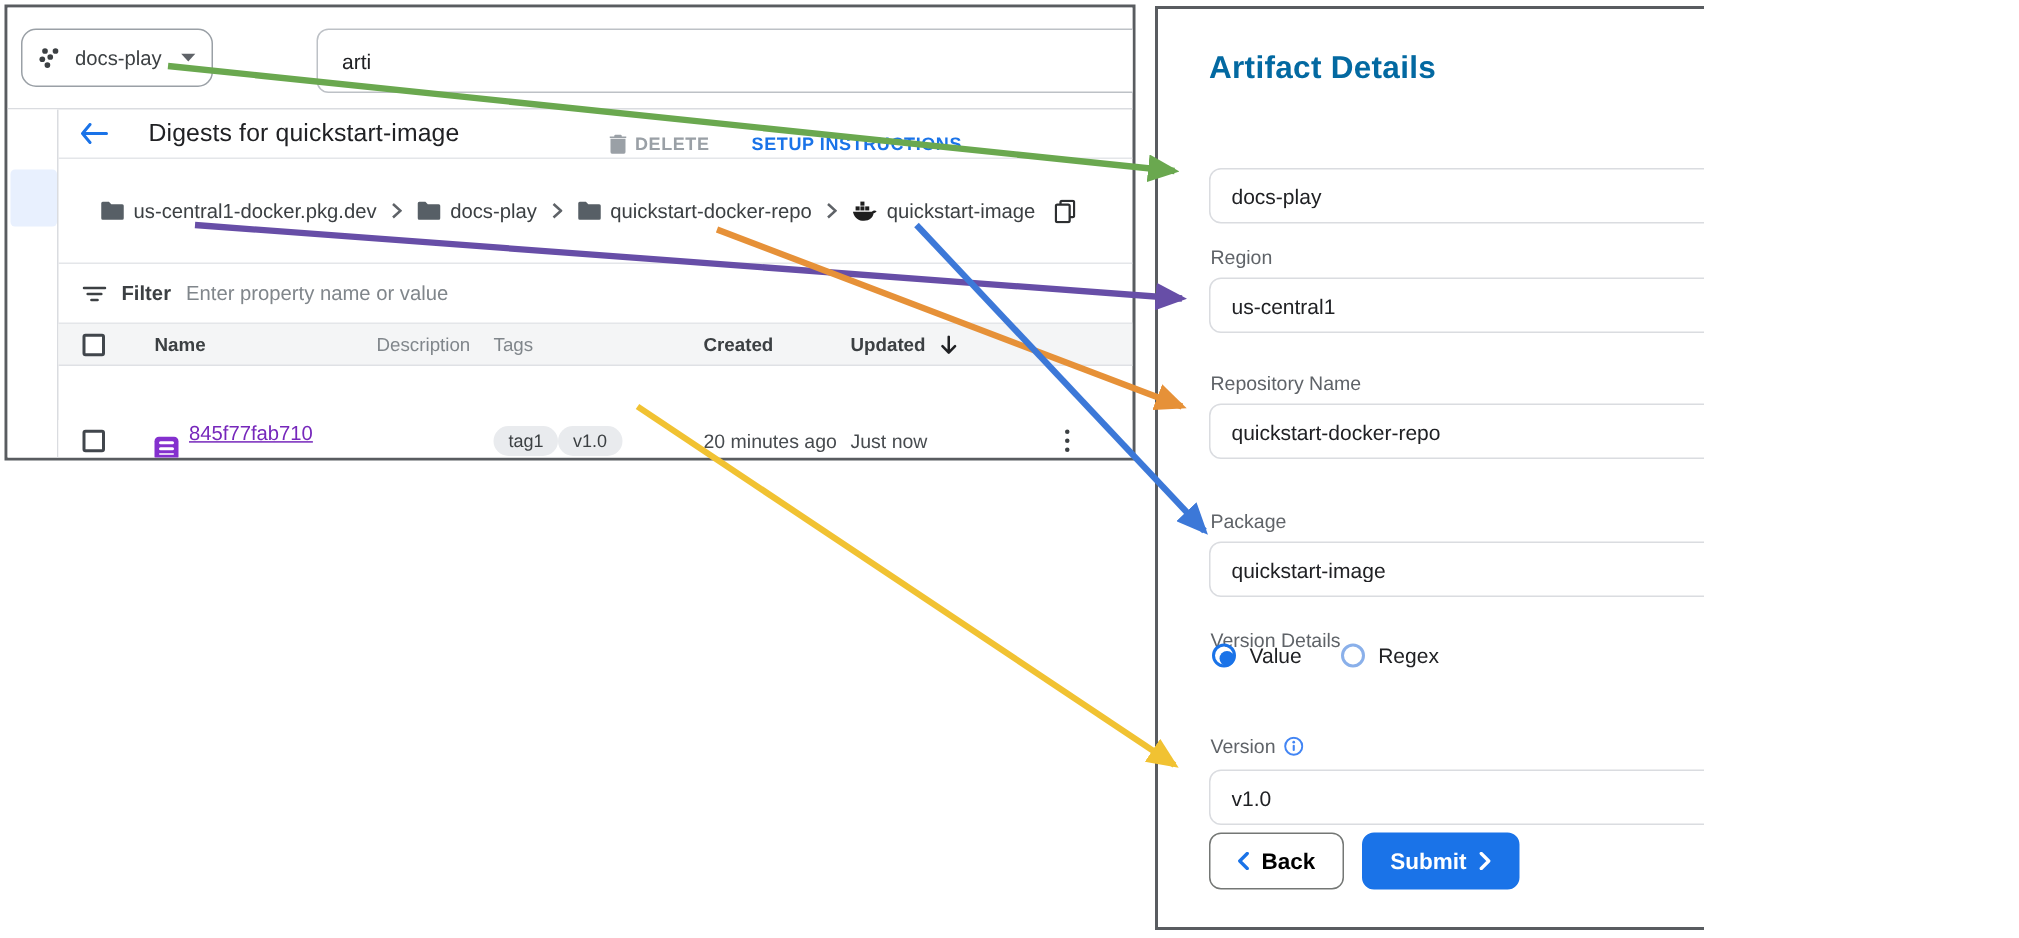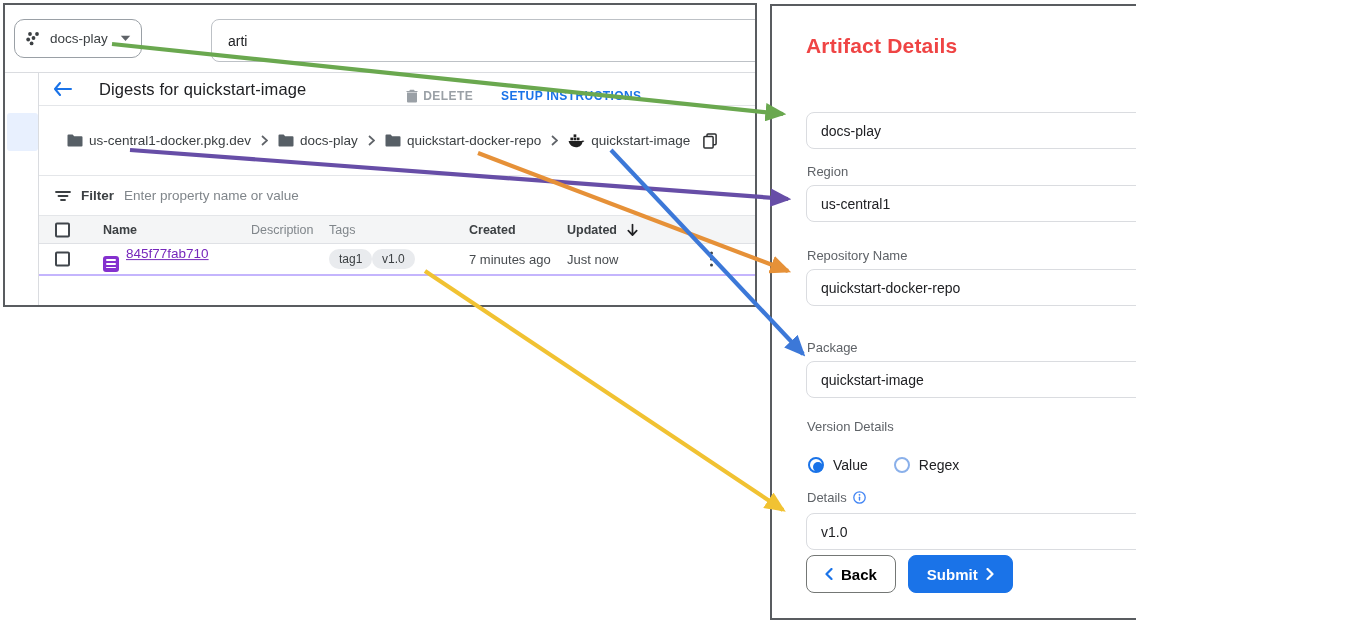--- a/index.html
+++ b/index.html
@@ -33,40 +33,40 @@
   .crumb { display:flex; align-items:center; gap:6px; font-size:13.5px; color:#3c4043; }
   .crumb-sep { color:#5f6368; margin:0 3px; display:flex; align-items:center; }
   .copybtn { margin-left:6px; display:flex; align-items:center; cursor:pointer; }
 
   .filterrow { display:flex; align-items:center; height:40px; border-bottom:1px solid #e4e6e9; padding-left:16px; gap:10px; }
   .filterrow .flabel { font-size:13.5px; font-weight:bold; color:#3c4043; }
   .filterinput { border:none; outline:none; font-size:13.5px; width:380px; color:#202124; font-family:"Liberation Sans",sans-serif; }
   .filterinput::placeholder { color:#80868b; }
 
   .thead { position:relative; height:28px; background:#f4f5f6; border-bottom:1px solid #dfe1e5; font-size:12.5px; }
-  .trow  { position:relative; height:32px; background:#fff; border-bottom:2px solid #c4b5fd; font-size:13px; }
+  .trow  { position:relative; height:32px; background:#fff; border-bottom:4px solid #c4b5fd; font-size:13px;margin-top:36px; }
   .cell { position:absolute; top:50%; transform:translateY(-50%); white-space:nowrap; }
   .h-strong { color:#3c4043; font-weight:bold; }
   .h-dim { color:#80868b; }
   .cbx { position:absolute; left:16px; top:50%; transform:translateY(-50%); width:15px; height:15px;
          border:2px solid #41464c; border-radius:2px; background:#fff; cursor:pointer; }
   .digest-ico { display:inline-flex; flex-direction:column; justify-content:center; gap:2px;
          width:16px; height:16px; background:#8430ce; border-radius:3px; padding:3px 3px; vertical-align:-3px; }
   .digest-ico i { display:block; height:1.6px; background:#fff; border-radius:1px; }
   .rowlink { color:#7627bb; font-weight:500; text-decoration:underline; margin-left:7px; font-size:13.5px; cursor:pointer; }
   .chip { display:inline-block; background:#e9ebee; border-radius:11px; padding:3px 10px;
           font-size:12px; color:#3c4043; cursor:default; }
   .timecell { color:#474b4f; }
   .kebab { position:absolute; left:668px; top:50%; transform:translateY(-50%); display:flex; flex-direction:column; gap:2.5px; cursor:pointer; padding:3px; }
   .kebab b { width:3.4px; height:3.4px; border-radius:50%; background:#3c4043; }
 
   
   .panel { position:absolute; left:770px; top:4px; width:570px; height:616px;
            border:2px solid #595c60; background:#fff; }
-  .panel h2 { position:absolute; left:34px; top:28px; font-size:21px; font-weight:bold; color:#ef4444; letter-spacing:.2px; }
+  .panel h2 { position:absolute; left:34px; top:28px; font-size:21px; font-weight:bold; color:#0369a1; letter-spacing:.2px; }
   .flabel2 { position:absolute; left:35px; font-size:13px; color:#5f6368; }
   .inputrow { position:absolute; left:34px; width:497px; height:37px; border:1px solid #dadce0;
               border-radius:8px; display:flex; align-items:center; background:#fff; overflow:hidden; }
   .inputrow input { flex:1; border:none; outline:none; font-size:14px; color:#202124; padding:0 14px;
               font-family:"Liberation Sans",sans-serif; background:transparent; min-width:0; }
   .tailicon { display:flex; align-items:center; margin-right:10px; cursor:pointer; }
   .pincell { width:40px; align-self:stretch; border-left:1px solid #dadce0; background:#f6f8fb;
              display:flex; align-items:center; justify-content:center; cursor:pointer; }
   .radios { position:absolute; left:36px; display:flex; gap:26px; align-items:center; }
   .radio-option { display:flex; align-items:center; gap:9px; font-size:14px; color:#202124; cursor:pointer; }
@@ -232,21 +232,21 @@
           <span class="cbx"></span>
           <span class="cell" style="left:64px">
             <span class="digest-ico">
                 <i></i>
                 <i></i>
                 <i></i>
               </span><span class="rowlink">845f77fab710</span>
           </span>
           <span class="cell" style="left:290px"><span class="chip">tag1</span></span>
           <span class="cell" style="left:333px"><span class="chip">v1.0</span></span>
-          <span class="cell timecell" style="left:430px">7 minutes ago</span>
+          <span class="cell timecell" style="left:430px">20 minutes ago</span>
           <span class="cell timecell" style="left:528px">Just now</span>
           <span class="kebab">
               <b></b>
               <b></b>
               <b></b>
             </span>
         </div>
 
       </div>
     </div>
@@ -299,33 +299,33 @@
     <div class="inputrow" style="top:355px">
       <input value="quickstart-image" style="">
       <span class="pincell">
         <svg width="15" height="15" viewBox="0 0 24 24" style="transform:rotate(35deg)">
             <path d="M16 9V4h1c.55 0 1-.45 1-1s-.45-1-1-1H7c-.55 0-1 .45-1 1s.45 1 1 1h1v5c0 1.66-1.34 3-3 3v2h5.97v7l1 1 1-1v-7H19v-2c-1.66 0-3-1.34-3-3z" fill="#1a73e8"></path>
           </svg>
       </span>
     </div>
 
     <div class="flabel2" style="top:413px">Version Details</div>
-    <div class="radios" style="top:451px">
+    <div class="radios" style="top:423px">
       <span class="radio-option selected">
         <span class="rdot"></span>
         <span>Value</span>
       </span>
       <span class="radio-option">
         <span class="rdot"></span>
         <span>Regex</span>
       </span>
     </div>
 
     <div class="flabel2" style="top:484px; display:flex; align-items:center; gap:6px">
-      <span>Details</span>
+      <span>Version</span>
       <span>
         <svg width="13" height="13" viewBox="0 0 13 13">
             <circle cx="6.5" cy="6.5" r="5.7" fill="none" stroke="#4285f4" stroke-width="1.3"></circle>
             <circle cx="6.5" cy="3.8" r="0.9" fill="#4285f4"></circle>
             <rect x="5.8" y="5.5" width="1.4" height="4.2" rx="0.7" fill="#4285f4"></rect>
           </svg>
       </span>
     </div>
     <div class="inputrow" style="top:507px">
       <input value="v1.0" style="">

